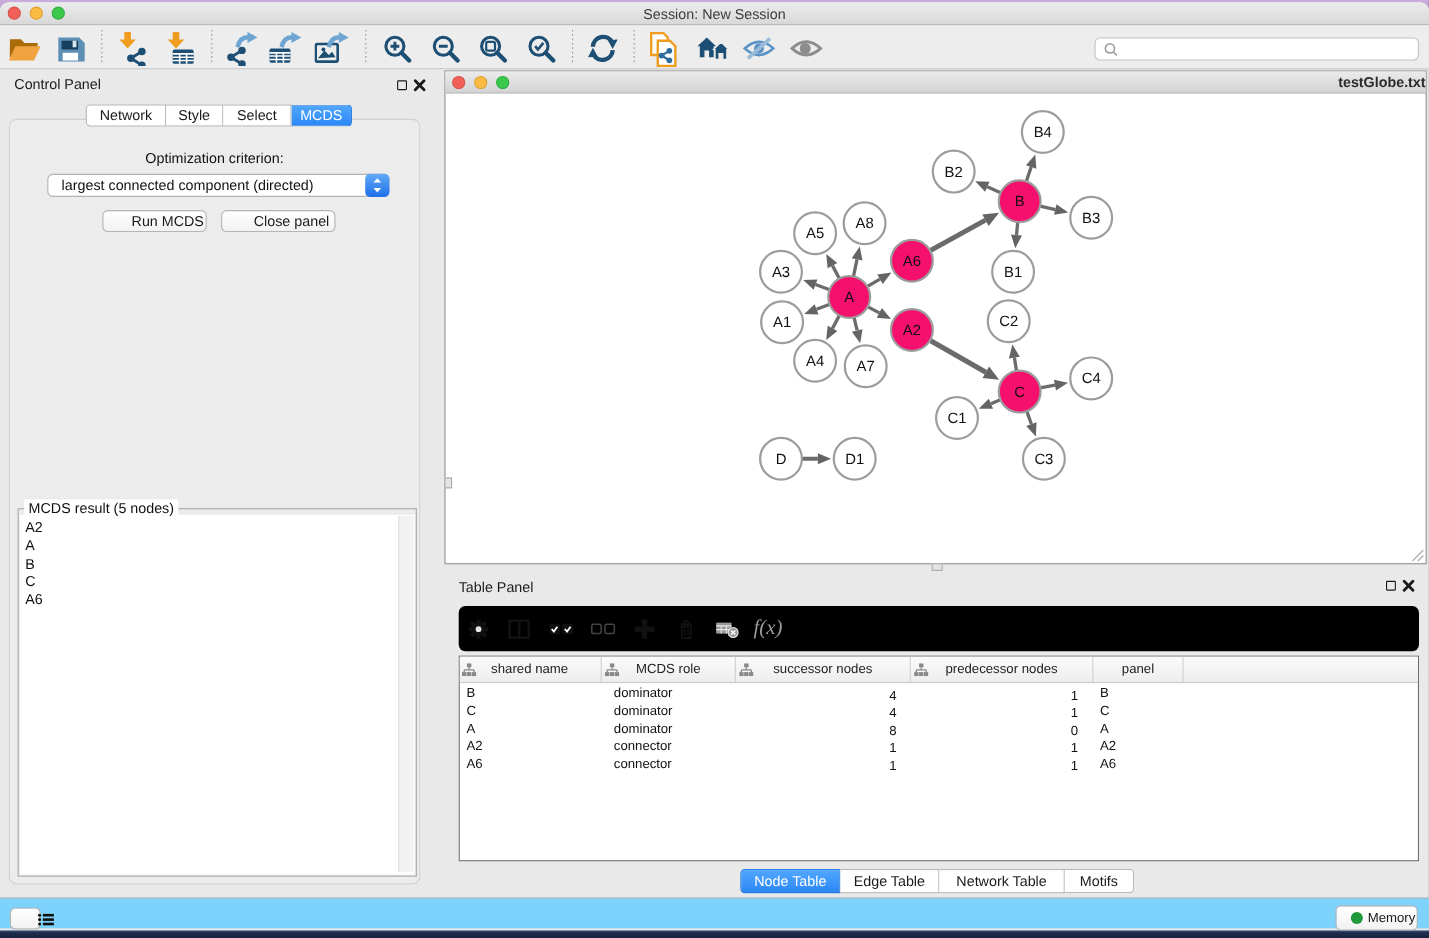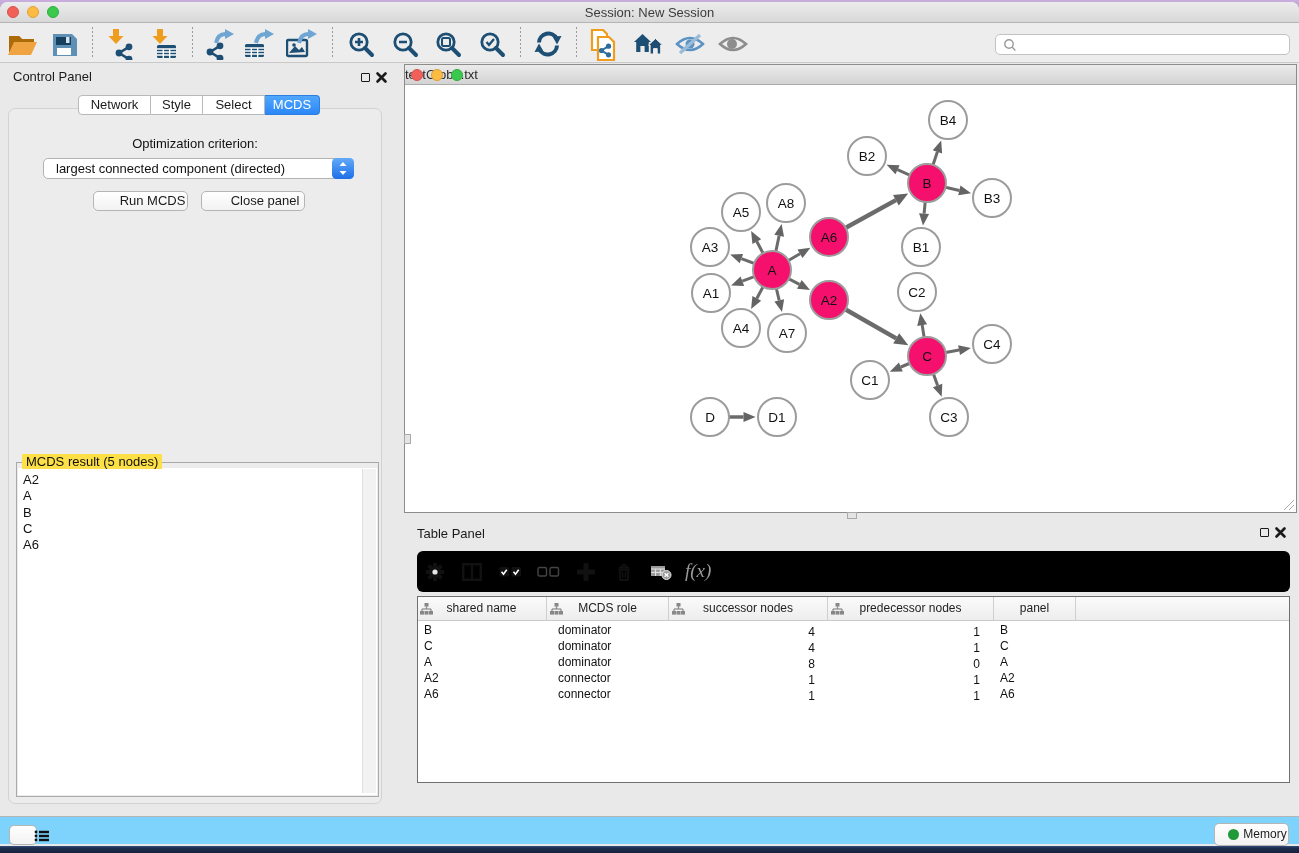--- a/index.html
+++ b/index.html
@@ -36,21 +36,21 @@
 .tab.last { border-radius:0 4px 4px 0; }
 .tab.sel { background:linear-gradient(#51a7fd,#2c87f7); color:#fff; border-color:#2c7fe0; }
 .btn { position:absolute; background:linear-gradient(#ffffff,#f2f2f2);
   border:1px solid #b5b5b5; border-radius:5px; font-size:13px; color:#1a1a1a;
   text-align:center;padding-left:24px; }
 
 #netwin { position:absolute; left:404px; top:62px; width:893px; height:449px;
   background:#fff; border:1px solid #8c8c8c; }
 #nettitle { position:absolute; left:0; top:0; width:891px; height:20px;
   background:linear-gradient(#ebebeb,#d3d3d3); border-bottom:1px solid #ababab;
-  text-align:left; font-size:13px; color:#2a2a2a; line-height:20px; }
+  text-align:right; font-size:13px; color:#2a2a2a; line-height:20px;font-weight:bold; }
 
 #tb-toolbar { position:absolute; left:417px; top:549px; width:873px; height:41px;
   background:#000000; border-radius:6px; }
 #tbl { position:absolute; left:417px; top:594px; width:873px; height:187px;
   background:#fff; border:1px solid #707070; }
 #tbl-head { position:absolute; left:0; top:0; width:871px; height:24px;
   background:linear-gradient(#fbfbfb,#ededed); border-bottom:1px solid #cacaca; }
 .hcell { position:absolute; top:0; height:23px; border-right:1px solid #cfcfcf;
   font-size:12px; color:#222; text-align:center; line-height:23px; }
 .cell { position:absolute; font-size:12px; color:#111; height:16px; line-height:16px; }
@@ -208,21 +208,21 @@
           <path d="M11,4 L14.5,8 H7.5 Z" fill="#fff"></path>
           <path d="M11,17 L14.5,13 H7.5 Z" fill="#fff"></path>
         </svg>
     </div>
   </div>
   <div class="abs" style="left:8px; top:134px; width:374px; text-align:center; font-size:13px; color:#111;">Optimization criterion:</div>
   <div class="btn" style="left:93px; top:189px; width:95px; height:20px; line-height:18px;">Run MCDS</div>
   <div class="btn" style="left:201px; top:189px; width:104px; height:20px; line-height:18px;">Close panel</div>
 
   <div class="abs" style="left:16px; top:460px; width:363px; height:335px; border:1px solid #a9a9a9;"></div>
-  <div class="abs" style="left:22px; top:452px; background:#fde047; padding:0 4px; font-size:13px; color:#111; z-index:3;">MCDS result (5 nodes)</div>
+  <div class="abs" style="left:22px; top:452px; background:#ffffff; padding:0 4px; font-size:13px; color:#111; z-index:3;">MCDS result (5 nodes)</div>
   <div class="abs" style="left:18px; top:466px; width:359px; height:327px; background:#fff; font-size:13px; color:#111;">
     <div style="padding:4px 0 0 5px; line-height:16.3px;">A2<br>A<br>B<br>C<br>A6</div>
     <div style="position:absolute; right:1px; top:1px; bottom:2px; width:14px; background:#f2f2f2; border-left:1px solid #dfdfdf;"></div>
   </div>
 
   <div id="netwin">
     <div id="nettitle">testGlobe.txt
       <div class="tl" style="left:6px; top:4px; background:#f2605a; border:0.5px solid #d8524b;"></div>
       <div class="tl" style="left:26px; top:4px; background:#fcbb42; border:0.5px solid #dfa133;"></div>
       <div class="tl" style="left:46px; top:4px; background:#3ac94c; border:0.5px solid #2fad3d;"></div>
@@ -436,20 +436,26 @@
       <div class="cell" style="left:260px; top:75px; width:137px; text-align:right;">1</div>
       <div class="cell" style="left:420px; top:75px; width:142px; text-align:right;">1</div>
       <div class="cell" style="left:582px; top:73px;">A2</div>
       <div class="cell" style="left:6px; top:89px;">A6</div>
       <div class="cell" style="left:140px; top:89px;">connector</div>
       <div class="cell" style="left:260px; top:91px; width:137px; text-align:right;">1</div>
       <div class="cell" style="left:420px; top:91px; width:142px; text-align:right;">1</div>
       <div class="cell" style="left:582px; top:89px;">A6</div>
   </div>
 
+  <div class="tabbar" style="left:673px; top:788px; height:22px;">
+    <div class="tab first sel" style="width:91px; line-height:20px;">Node Table</div>
+    <div class="tab" style="width:90px; line-height:20px;">Edge Table</div>
+    <div class="tab" style="width:114px; line-height:20px;">Network Table</div>
+    <div class="tab last" style="width:63px; line-height:20px;">Motifs</div>
+  </div>
 
   <div id="statusbar">
     <div class="btn" style="left:9px; top:8px; width:28px; height:20px;">
       <svg width="16" height="14" viewBox="0 0 16 14" style="margin-top:3px;">
           <circle cx="2" cy="3" r="1.4" fill="#111"></circle>
           <circle cx="2" cy="7" r="1.4" fill="#111"></circle>
           <circle cx="2" cy="11" r="1.4" fill="#111"></circle>
           <rect x="5" y="1.8" width="10" height="2.4" fill="#111"></rect>
           <rect x="5" y="5.8" width="10" height="2.4" fill="#111"></rect>
           <rect x="5" y="9.8" width="10" height="2.4" fill="#111"></rect>

